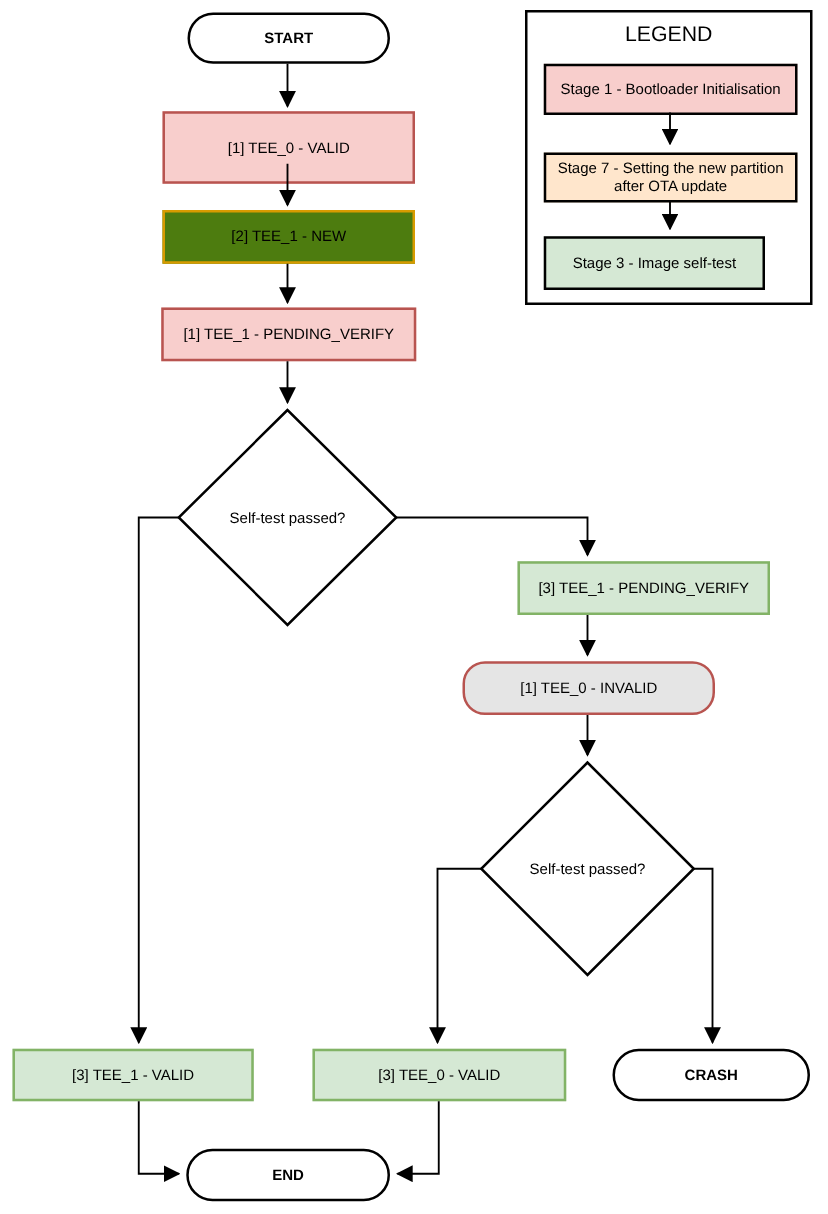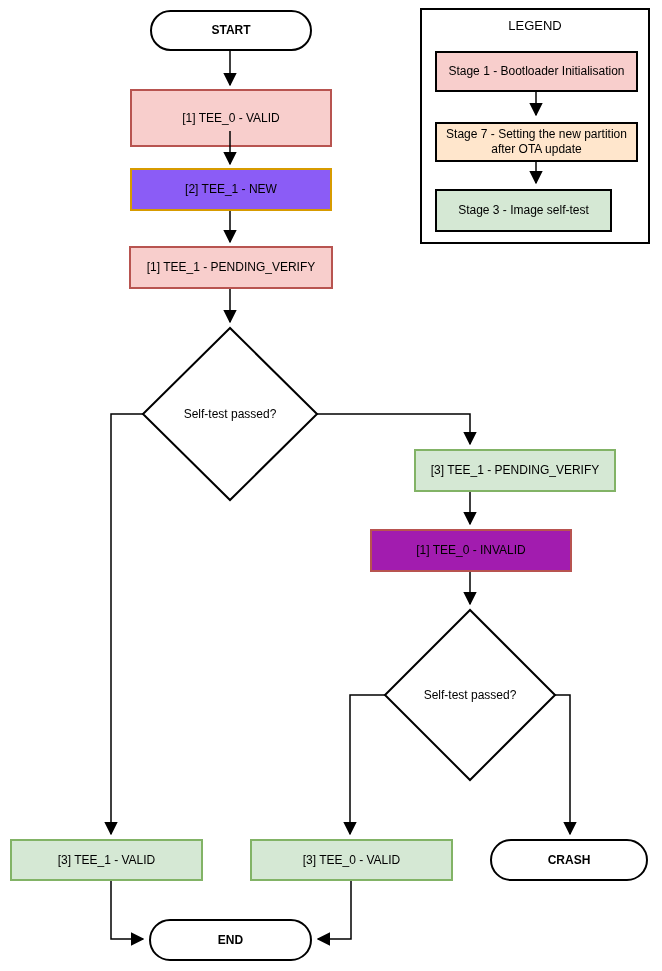--- a/index.html
+++ b/index.html
@@ -65,21 +65,21 @@
     border: 2px solid #000000;
     background: #ffffff;
     box-sizing: border-box;
     z-index: 1;
   }
   .legend-title {
     position: absolute;
     left: 0; top: 8px;
     width: 100%;
     text-align: center;
-    font-size: 13px;
+    font-size: 17px;
   }
   .legend-item {
     position: absolute;
     display: flex;
     align-items: center;
     justify-content: center;
     text-align: center;
     box-sizing: border-box;
     border: 2px solid #a21caf;
     line-height: 1.25;
@@ -126,35 +126,35 @@
   </svg>
 
   <div class="node stadium n-start">
     <span>START</span>
   </div>
 
   <div class="node box n-b1" style="background: rgb(248, 206, 204); border-color: rgb(184, 84, 80);">
     <span>[1] TEE_0 - VALID</span>
   </div>
 
-  <div class="node box n-b2" style="background: #8b5cf6; border-color: rgb(215, 155, 0);">
+  <div class="node box n-b2" style="background: #4d7c0f; border-color: rgb(215, 155, 0);">
     <span>[2] TEE_1 - NEW</span>
   </div>
 
   <div class="node box n-b3" style="background: rgb(248, 206, 204); border-color: rgb(184, 84, 80);">
     <span>[1] TEE_1 - PENDING_VERIFY</span>
   </div>
 
   <div class="diamond-label d1-label">Self-test passed?</div>
 
   <div class="node box n-g1" style="background: rgb(213, 232, 212); border-color: rgb(130, 179, 102);">
     <span>[3] TEE_1 - PENDING_VERIFY</span>
   </div>
 
-  <div class="node box n-r1" style="background: #a21caf; border-color: rgb(184, 84, 80);">
+  <div class="node box n-r1" style="background: #e5e5e5; border-color: rgb(184, 84, 80); border-radius: 18px;">
     <span>[1] TEE_0 - INVALID</span>
   </div>
 
   <div class="diamond-label d2-label">Self-test passed?</div>
 
   <div class="node box n-v1" style="background: rgb(213, 232, 212); border-color: rgb(130, 179, 102);">
     <span>[3] TEE_1 - VALID</span>
   </div>
 
   <div class="node box n-v2" style="background: rgb(213, 232, 212); border-color: rgb(130, 179, 102);">

